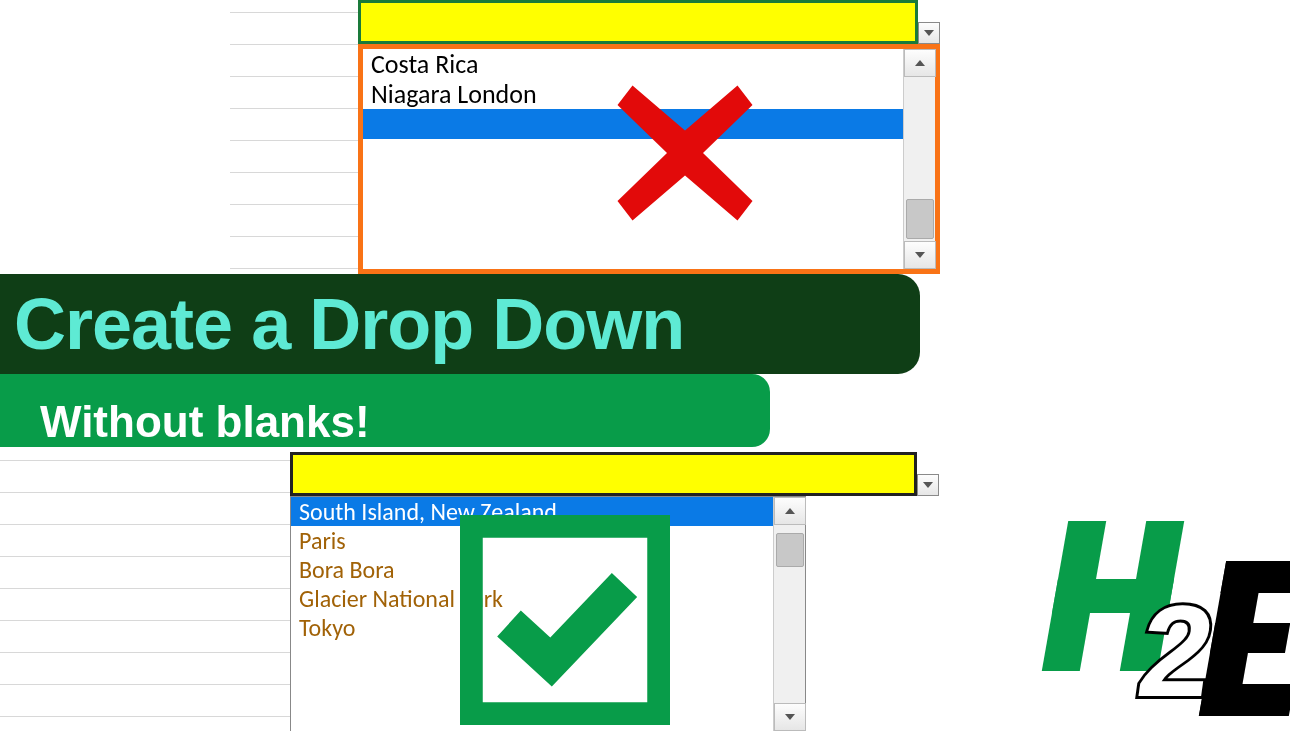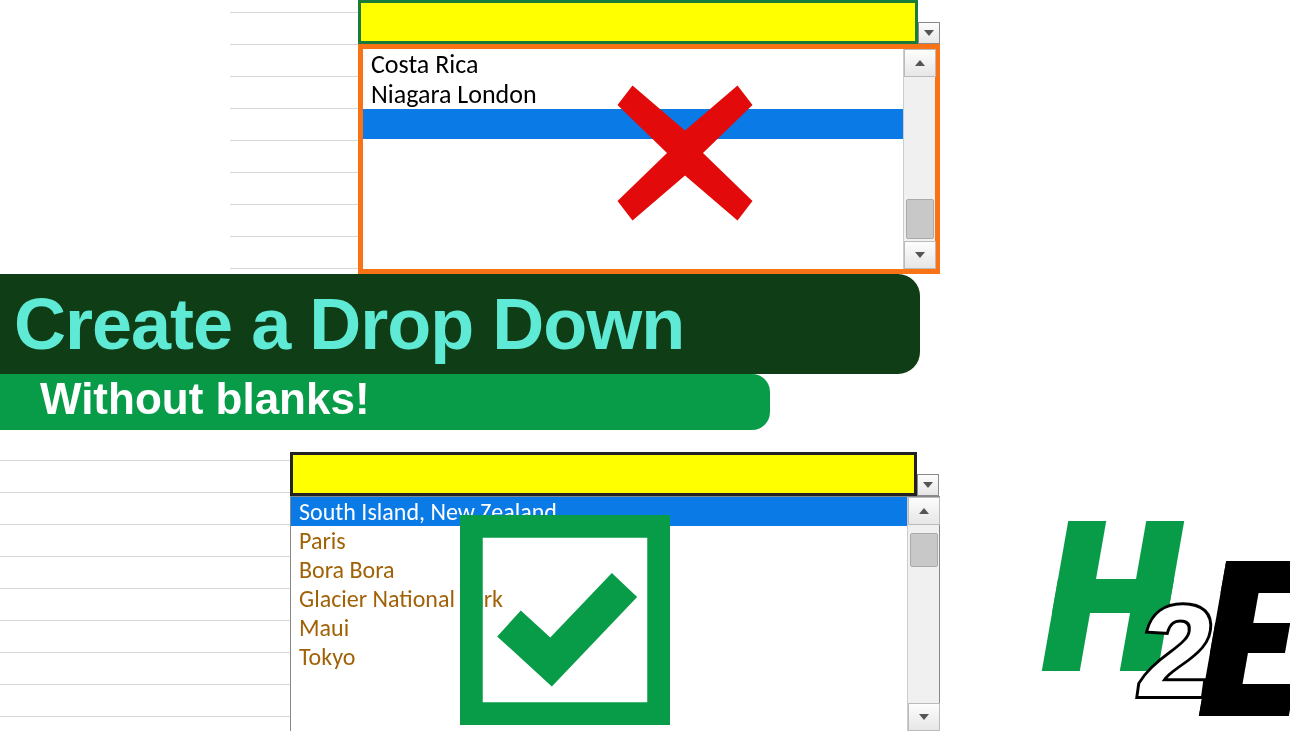--- a/index.html
+++ b/index.html
@@ -24,29 +24,29 @@
   .sb-1 .arr-up { top: 0; }
   .sb-1 .arr-dn { bottom: 0; }
   .sb-1 .thumb { position: absolute; left: 2px; width: 28px; top: 150px; height: 40px; background: #c8c8c8; border: 1px solid #aaa; border-radius: 2px; }
 
   
   .red-x { position: absolute; left: 600px; top: 78px; width: 170px; height: 150px; }
 
   
   .title-dark { position: absolute; left: 0; top: 274px; width: 920px; height: 100px; background: #0f3e16; border-radius: 0 22px 22px 0; display: flex; align-items: center; padding-left: 14px; }
   .title-dark span { color: #5eead4; font-weight: 900; font-size: 72px; font-family: Arial, sans-serif; letter-spacing: -1px; }
-  .title-green { position: absolute; left: 0; top: 374px; width: 770px; height: 56px; background: #089c49; border-radius: 0 18px 18px 0; display: flex; align-items: flex-start; padding-left: 40px; }
+  .title-green { position: absolute; left: 0; top: 374px; width: 770px; height: 73px; background: #089c49; border-radius: 0 18px 18px 0; display: flex; align-items: flex-end; padding-left: 40px; }
   .title-green span { color: #fff; font-weight: 900; font-size: 44px; font-family: Arial, sans-serif; }
 
   
   .yellow-cell-2 { position: absolute; left: 290px; top: 452px; width: 627px; height: 44px; background: #ffff00; border: 3px solid #222; }
   .dd-btn-2 { position: absolute; left: 917px; top: 474px; width: 22px; height: 22px; background: linear-gradient(#fdfdfd,#e6e6e6); border: 1px solid #8a8a8a; display:flex; align-items:center; justify-content:center; }
 
   
-  .list-2 { position: absolute; left: 290px; top: 496px; width: 650px; height: 235px; background: #fff; border: 1px solid #888; border-bottom: none; }
+  .list-2 { position: absolute; left: 290px; top: 496px; width: 516px; height: 235px; background: #fff; border: 1px solid #888; border-bottom: none; }
   .list-2-items { position: absolute; left: 0; top: 0; right: 32px; bottom: 0; overflow: hidden; }
   .list-2-items .li { padding: 0 8px; font-size: 24px; line-height: 29px; color: #a16207; white-space: nowrap; }
   .list-2-items .li.sel { background: #0a7ae6; color: #fff; }
   .sb-2 { position: absolute; right: 0; top: 0; width: 32px; bottom: 0; background: #f0f0f0; border-left: 1px solid #ccc; }
   .sb-2 .arr-up, .sb-2 .arr-dn { position: absolute; left: 0; width: 32px; height: 28px; background: linear-gradient(#fdfdfd,#e6e6e6); border: 1px solid #bbb; display:flex; align-items:center; justify-content:center; }
   .sb-2 .arr-up { top: 0; }
   .sb-2 .arr-dn { bottom: 0; }
   .sb-2 .thumb { position: absolute; left: 2px; width: 28px; top: 36px; height: 34px; background: #c8c8c8; border: 1px solid #aaa; border-radius: 2px; }
 
   
@@ -118,21 +118,20 @@
 <div class="yellow-cell-2"></div>
 <div class="dd-btn-2">
     <div class="caret down"></div>
   </div>
 <div class="list-2">
   <div class="list-2-items">
     <div class="li sel">South Island, New Zealand</div>
     <div class="li">Paris</div>
     <div class="li">Bora Bora</div>
     <div class="li">Glacier National Park</div>
-    <div class="li">Maui</div>
     <div class="li">Tokyo</div>
   </div>
   <div class="sb-2">
     <div class="arr-up">
         <div class="caret up"></div>
       </div>
     <div class="thumb"></div>
     <div class="arr-dn">
         <div class="caret down"></div>
       </div>

